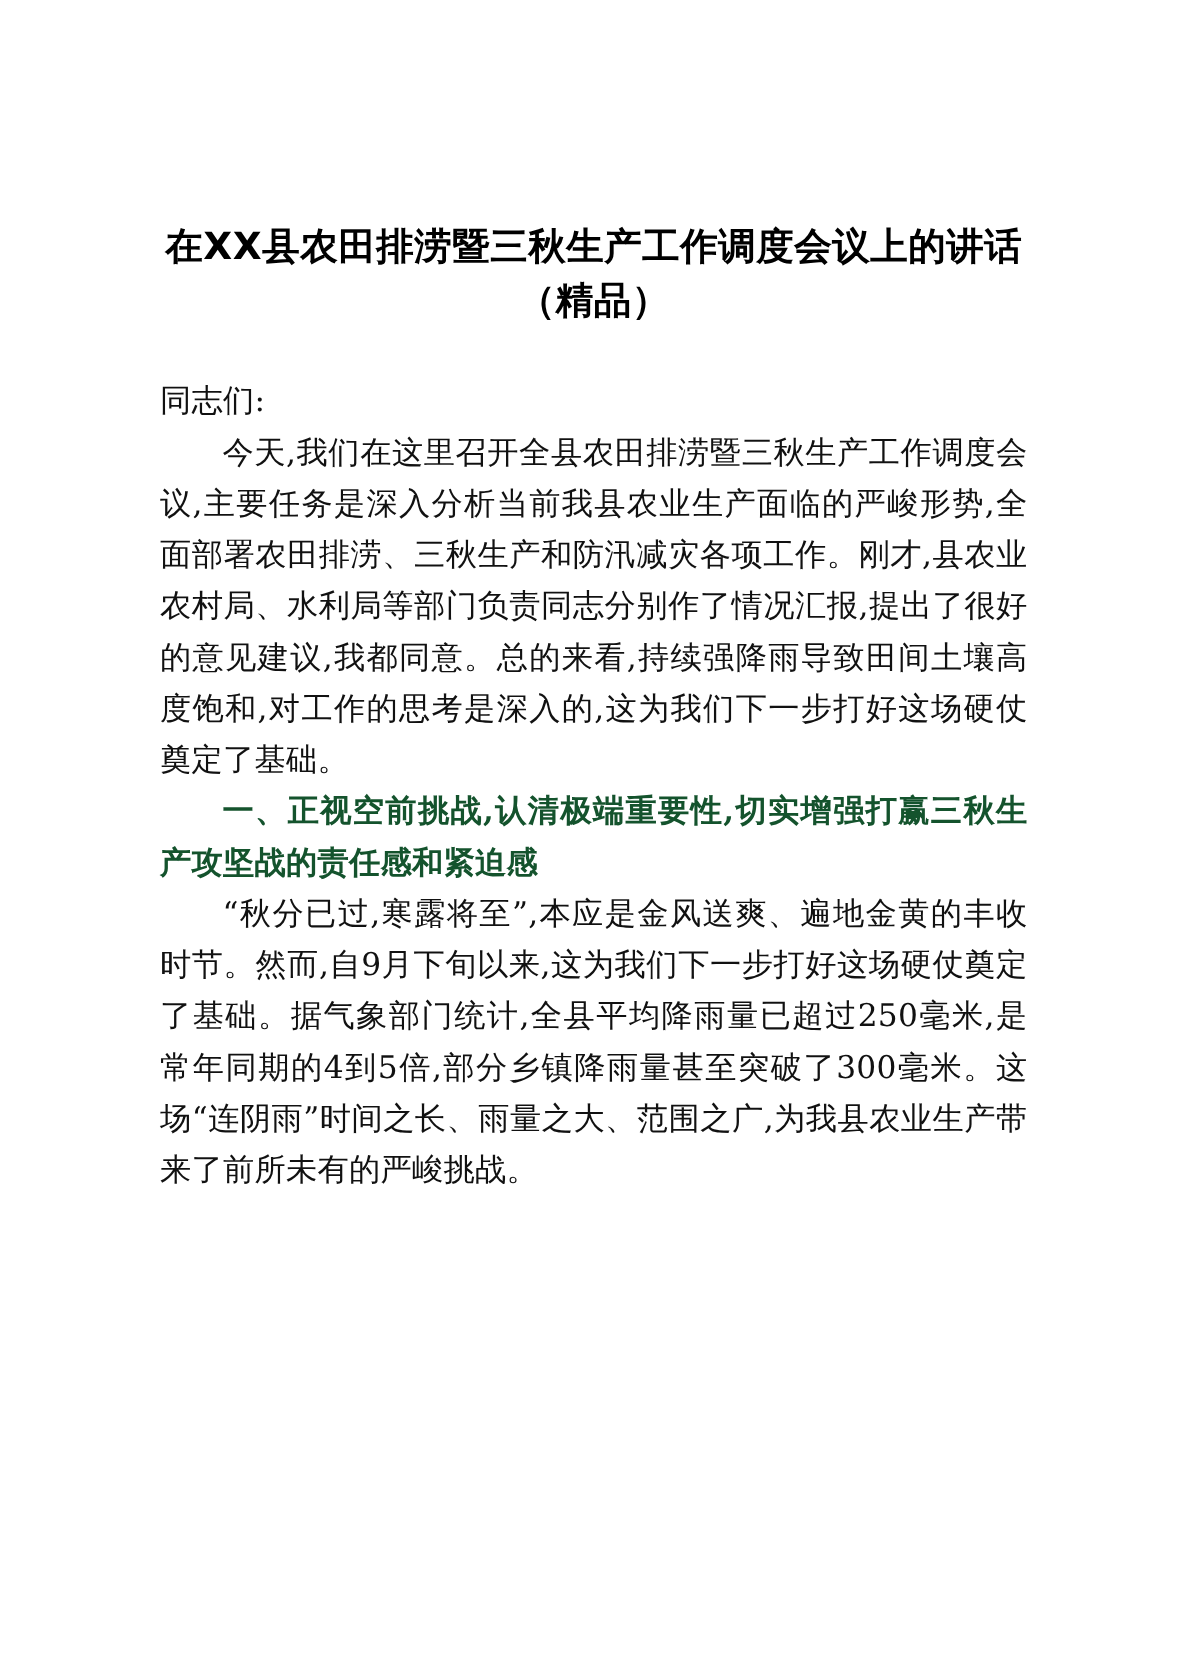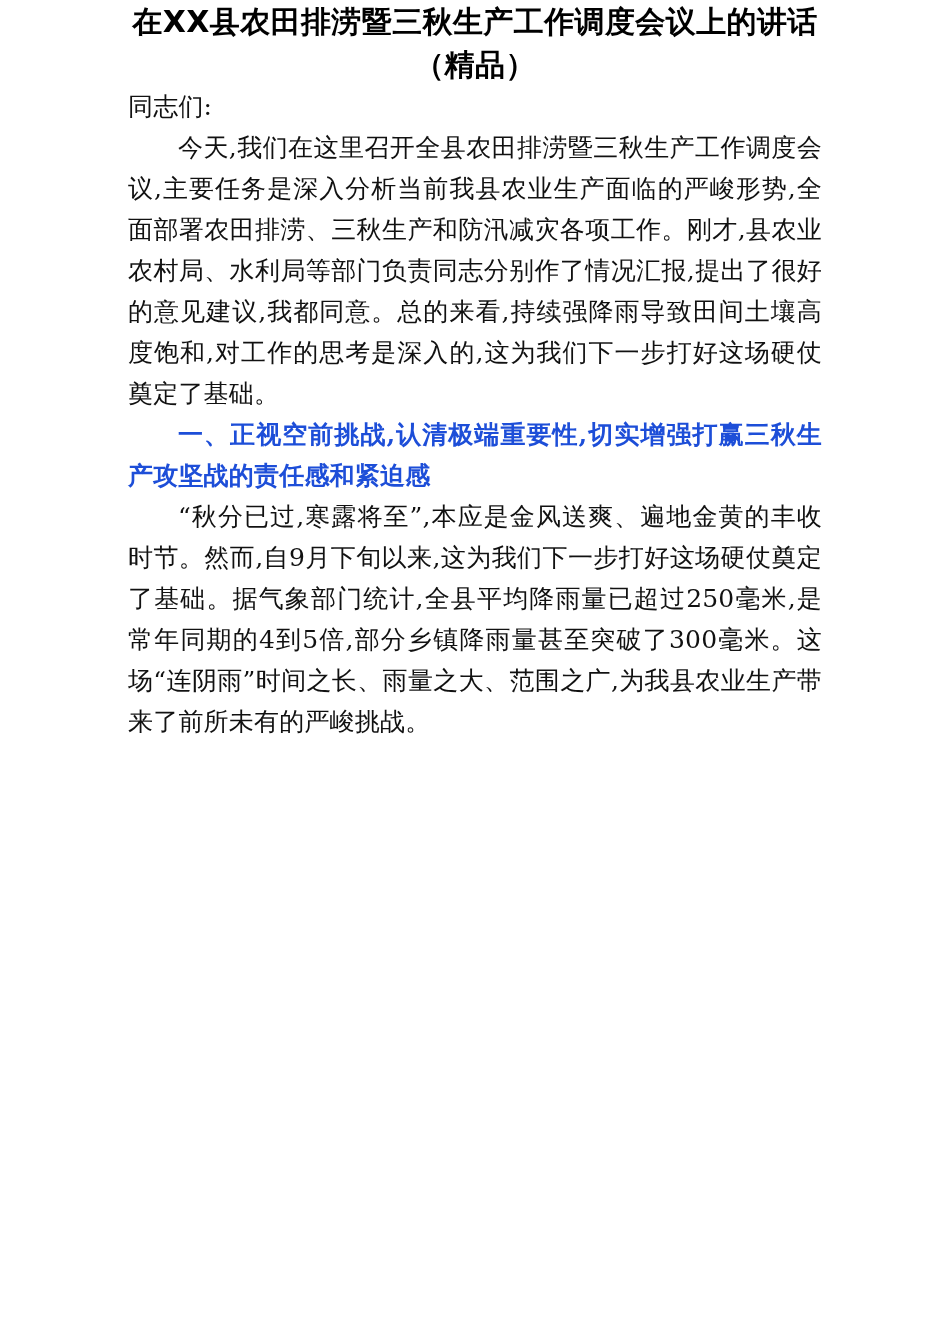--- a/index.html
+++ b/index.html
@@ -26,32 +26,34 @@
   .content {
     position: absolute;
     left: 128px;
     top: 0;
     width: 694px;
   }
 
   
   .doc-title {
     margin: 0;
+    padding-top: 176px;
     font-family: "DejaVu Sans", "Liberation Sans", sans-serif;
     font-weight: bold;
     font-size: 30px;
     line-height: 43px;
     text-align: center;
     letter-spacing: 0.4px;
     color: #000000;
     word-break: break-all;
   }
 
   
   .body-block {
+    margin-top: 38px;
   }
 
   p.para {
     margin: 0;
     font-family: "DejaVu Serif", "Liberation Serif", serif;
     font-size: 25px;
     line-height: 41px;
     text-align: justify;
     text-justify: inter-ideograph;
     color: #111111;
@@ -63,21 +65,21 @@
     text-indent: 2em;
   }
 
   p.salutation {
     text-indent: 0;
   }
 
   p.heading-bold {
     font-weight: bold;
     text-indent: 2em;
-    color: #1d4ed8;
+    color: #14532d;
   }
 
   
   .scan-tone {
     -webkit-font-smoothing: antialiased;
   }
 </style>
 </head>
 <body>
 

